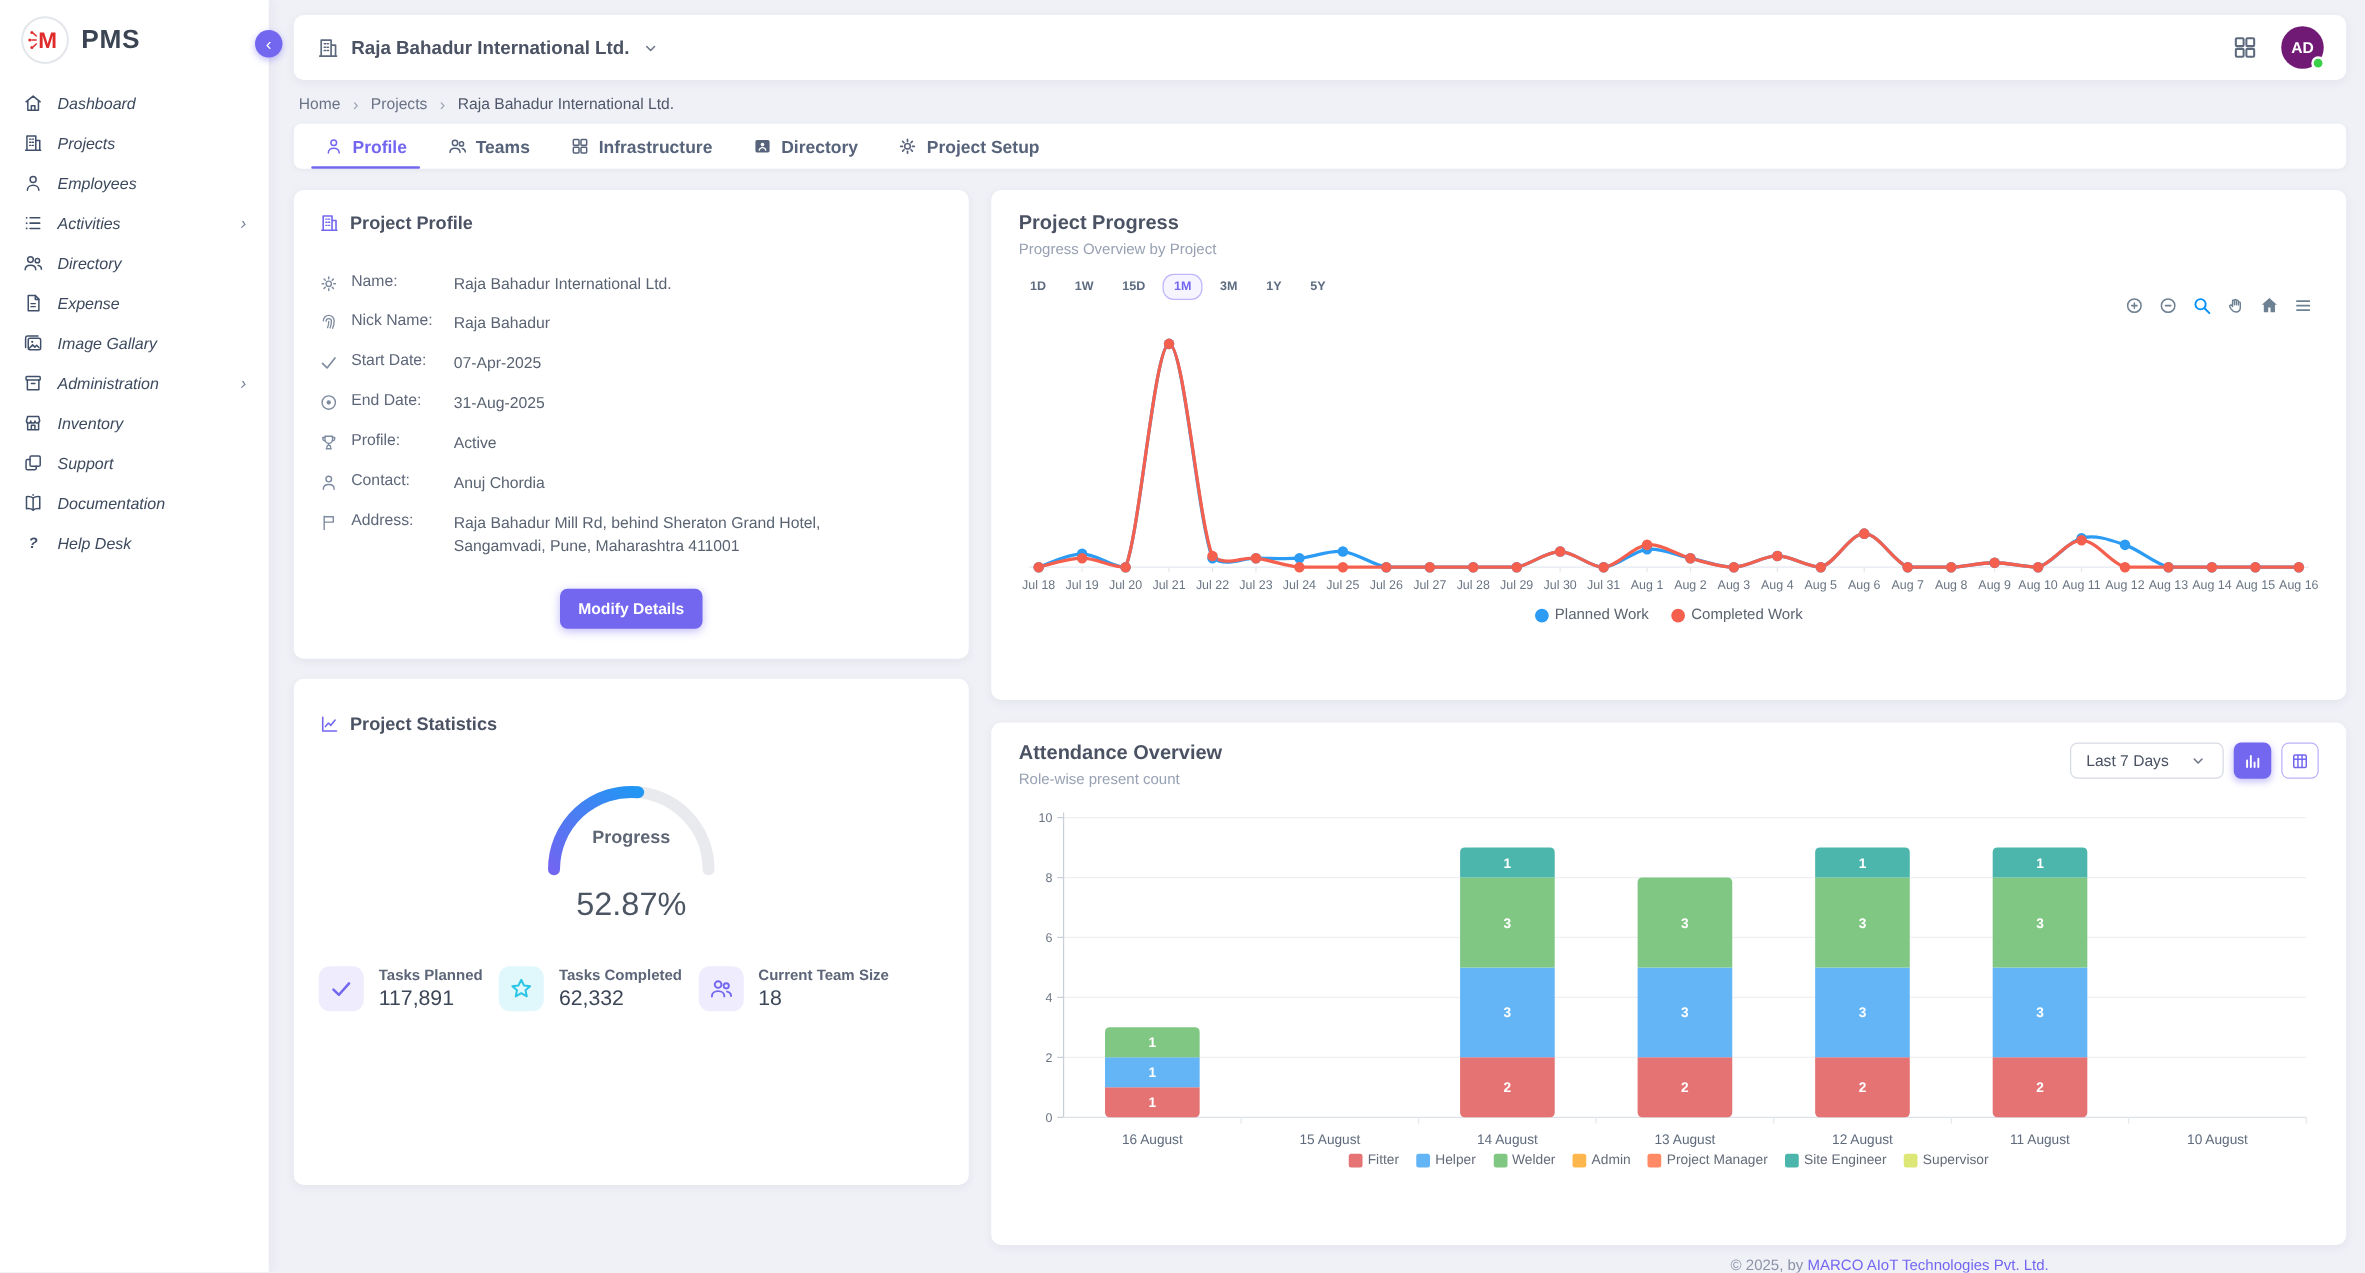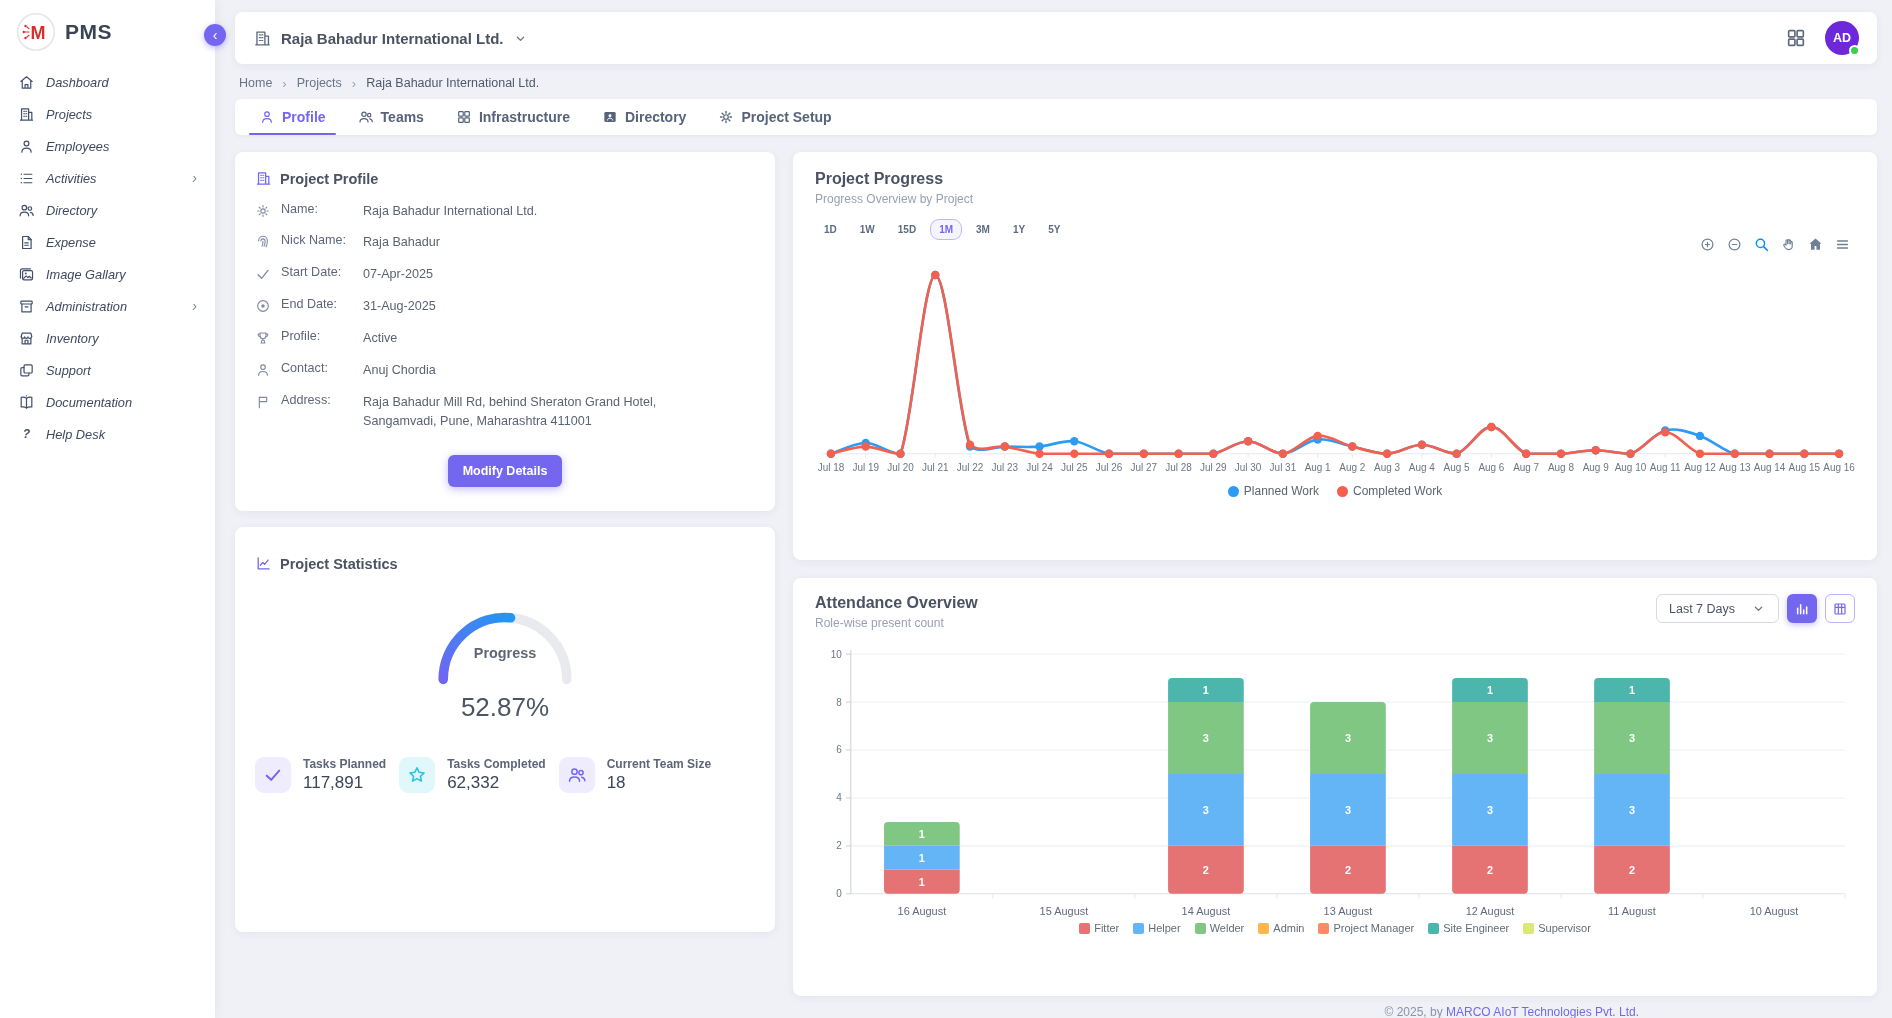--- a/index.html
+++ b/index.html
@@ -32,21 +32,21 @@
             padding:0 18px; margin-bottom:9px; box-shadow:0 2px 8px rgba(47,43,61,.06); }
   .company { display:flex; align-items:center; gap:9px; font-size:15px; font-weight:600;
              color:#4a5263; cursor:pointer; }
   .hd-ic { width:19px; height:19px; color:#5d6a7e; display:flex; }
   .hd-ic svg { width:100%; height:100%; }
   .chev-down { width:15px; height:15px; color:#6c7688; display:flex; }
   .chev-down svg { width:100%; height:100%; }
   .topbar-right { margin-left:auto; display:flex; align-items:center; gap:18px; }
   .grid-btn { width:22px; height:22px; color:#5d6a7e; cursor:pointer; display:flex; }
   .grid-btn svg { width:100%; height:100%; }
-  .avatar { width:34px; height:34px; border-radius:50%; background:#6d28d9; color:#fff;
+  .avatar { width:34px; height:34px; border-radius:50%; background:#701a75; color:#fff;
             font-size:12.5px; font-weight:bold; display:flex; align-items:center;
             justify-content:center; position:relative; cursor:pointer; }
   .avatar .dot { position:absolute; right:-1px; bottom:-1px; width:11px; height:11px;
                  background:#3ad04a; border:2px solid #fff; border-radius:50%; }
 
   .breadcrumb { display:flex; align-items:center; gap:10px; font-size:12.5px; color:#6a7386;
                 padding:3px 4px 9px; }
   .crumb { cursor:pointer; }
   .crumb.last { color:#4f586a; cursor:default; }
   .crumb-sep { color:#9aa2b1; font-size:13px; line-height:1; }
@@ -65,21 +65,21 @@
   .col-left { width:540px; flex:none; }
   .col-right { flex:1; min-width:0; }
   .card { background:#fff; border-radius:8px; box-shadow:0 2px 8px rgba(47,43,61,.06); }
 
   
   .profile-card { padding:18px 20px 24px; margin-bottom:16px; }
   .card-title-row { display:flex; align-items:center; gap:8px; font-size:14.5px;
                     font-weight:600; color:#4a5263; }
   .ct-ic { width:17px; height:17px; color:#7367f0; display:flex; flex:none; }
   .ct-ic svg { width:100%; height:100%; }
-  .fields { margin-top:8px; }
+  .fields { margin-top:24px; }
   .field-row { display:flex; gap:10px; font-size:12.6px; padding:6.5px 0; align-items:flex-start; }
   .field-ic { width:16px; height:16px; color:#7e8ba0; flex:none; display:flex; margin-top:1px; }
   .field-ic svg { width:100%; height:100%; }
   .field-label { width:72px; flex:none; color:#5d6779; }
   .field-value { color:#5a6372; max-width:330px; line-height:1.5; }
   .modify-btn { display:block; margin:18px auto 0; background:#7367f0; color:#fff; border:none;
                 border-radius:6px; padding:9px 15px; font-size:12.5px; font-weight:600;
                 font-family:inherit; cursor:pointer; box-shadow:0 2px 8px rgba(115,103,240,.45); }
 
   
@@ -104,21 +104,21 @@
   .range-row { display:flex; gap:5px; margin-top:13px; }
   .range-pill { font-size:10px; font-weight:bold; color:#5d6b80; padding:4px 8px;
                 border:1px solid transparent; border-radius:9px; cursor:pointer; }
   .range-pill.active { color:#7367f0; border-color:#beb8fa; background:#f6f5ff; }
   .chart-toolbar { position:absolute; right:26px; top:84px; display:flex; gap:10px; align-items:center; }
   .tool-ic { width:17px; height:17px; color:#6e8192; cursor:pointer; display:flex; }
   .tool-ic svg { width:100%; height:100%; }
   .tool-ic.blue { color:#008ffb; }
   .line-chart-svg { width:100%; height:232px; margin-top:12px; display:block; }
   .legend-row { display:flex; justify-content:center; gap:18px; font-size:12px; color:#5b6470; }
-  .lg-item { display:flex; align-items:center; cursor:pointer; }
+  .lg-item { display:flex; align-items:flex-end; cursor:pointer; }
   .lg-dot { width:11px; height:11px; border-radius:50%; display:inline-block; margin-right:5px; }
   .lg-sq { width:11px; height:11px; border-radius:2px; display:inline-block; margin-right:4px; }
 
   
   .attend-card { padding:16px 22px 20px; height:418px; }
   .att-head { display:flex; justify-content:space-between; align-items:flex-start; }
   .att-controls { display:flex; gap:8px; align-items:center; }
   .select-box { display:flex; align-items:center; gap:16px; border:1px solid #d6dae3;
                 border-radius:6px; padding:6px 12px; font-size:12.5px; color:#4a5263;
                 background:#fff; cursor:pointer; }

